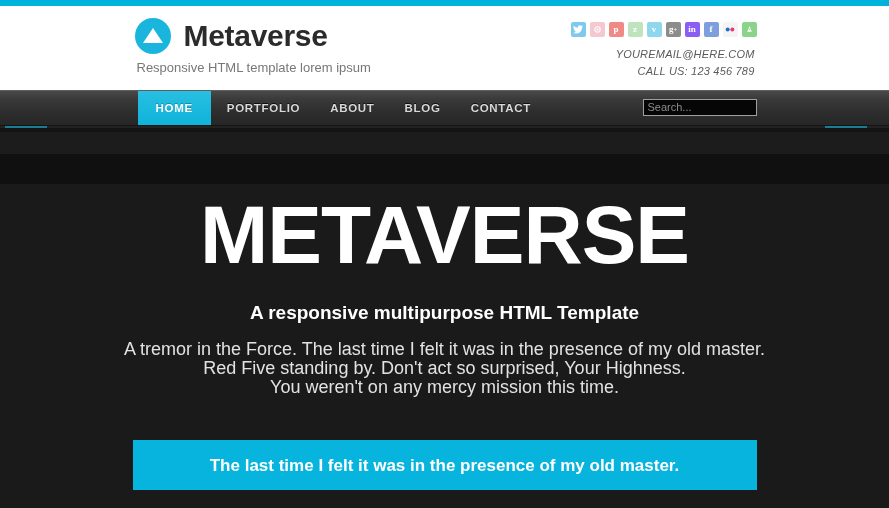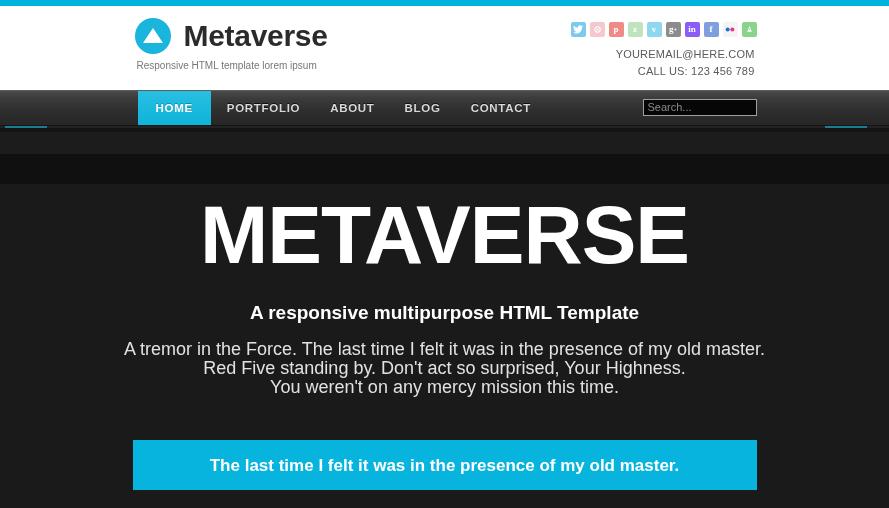--- a/index.html
+++ b/index.html
@@ -57,21 +57,21 @@
     font-weight:bold;
     color:#2b2b2b;
     margin-left:13px;
     letter-spacing:-0.3px;
     line-height:1;
   }
   .tagline {
     position:absolute;
     left:4px;
     top:54px;
-    font-size:10px;
+    font-size:13px;
     color:#777777;
   }
 
   
   .social-row {
     position:absolute;
     right:0px;
     top:16px;
     display:flex;
     gap:4px;
@@ -92,20 +92,21 @@
 
   .contact-block {
     position:absolute;
     right:2px;
     top:40px;
     text-align:right;
     color:#5a5a5a;
     font-size:11px;
     line-height:17px;
     letter-spacing:0.2px;
+    font-style:italic;
   }
 
   
   .navbar {
     height:35px;
     width:100%;
     background:linear-gradient(to bottom,#4a4a4a 0%,#3b3b3b 22%,#2f2f2f 55%,#262626 100%);
     border-top:1px solid #5e5e5e;
     position:relative;
   }

